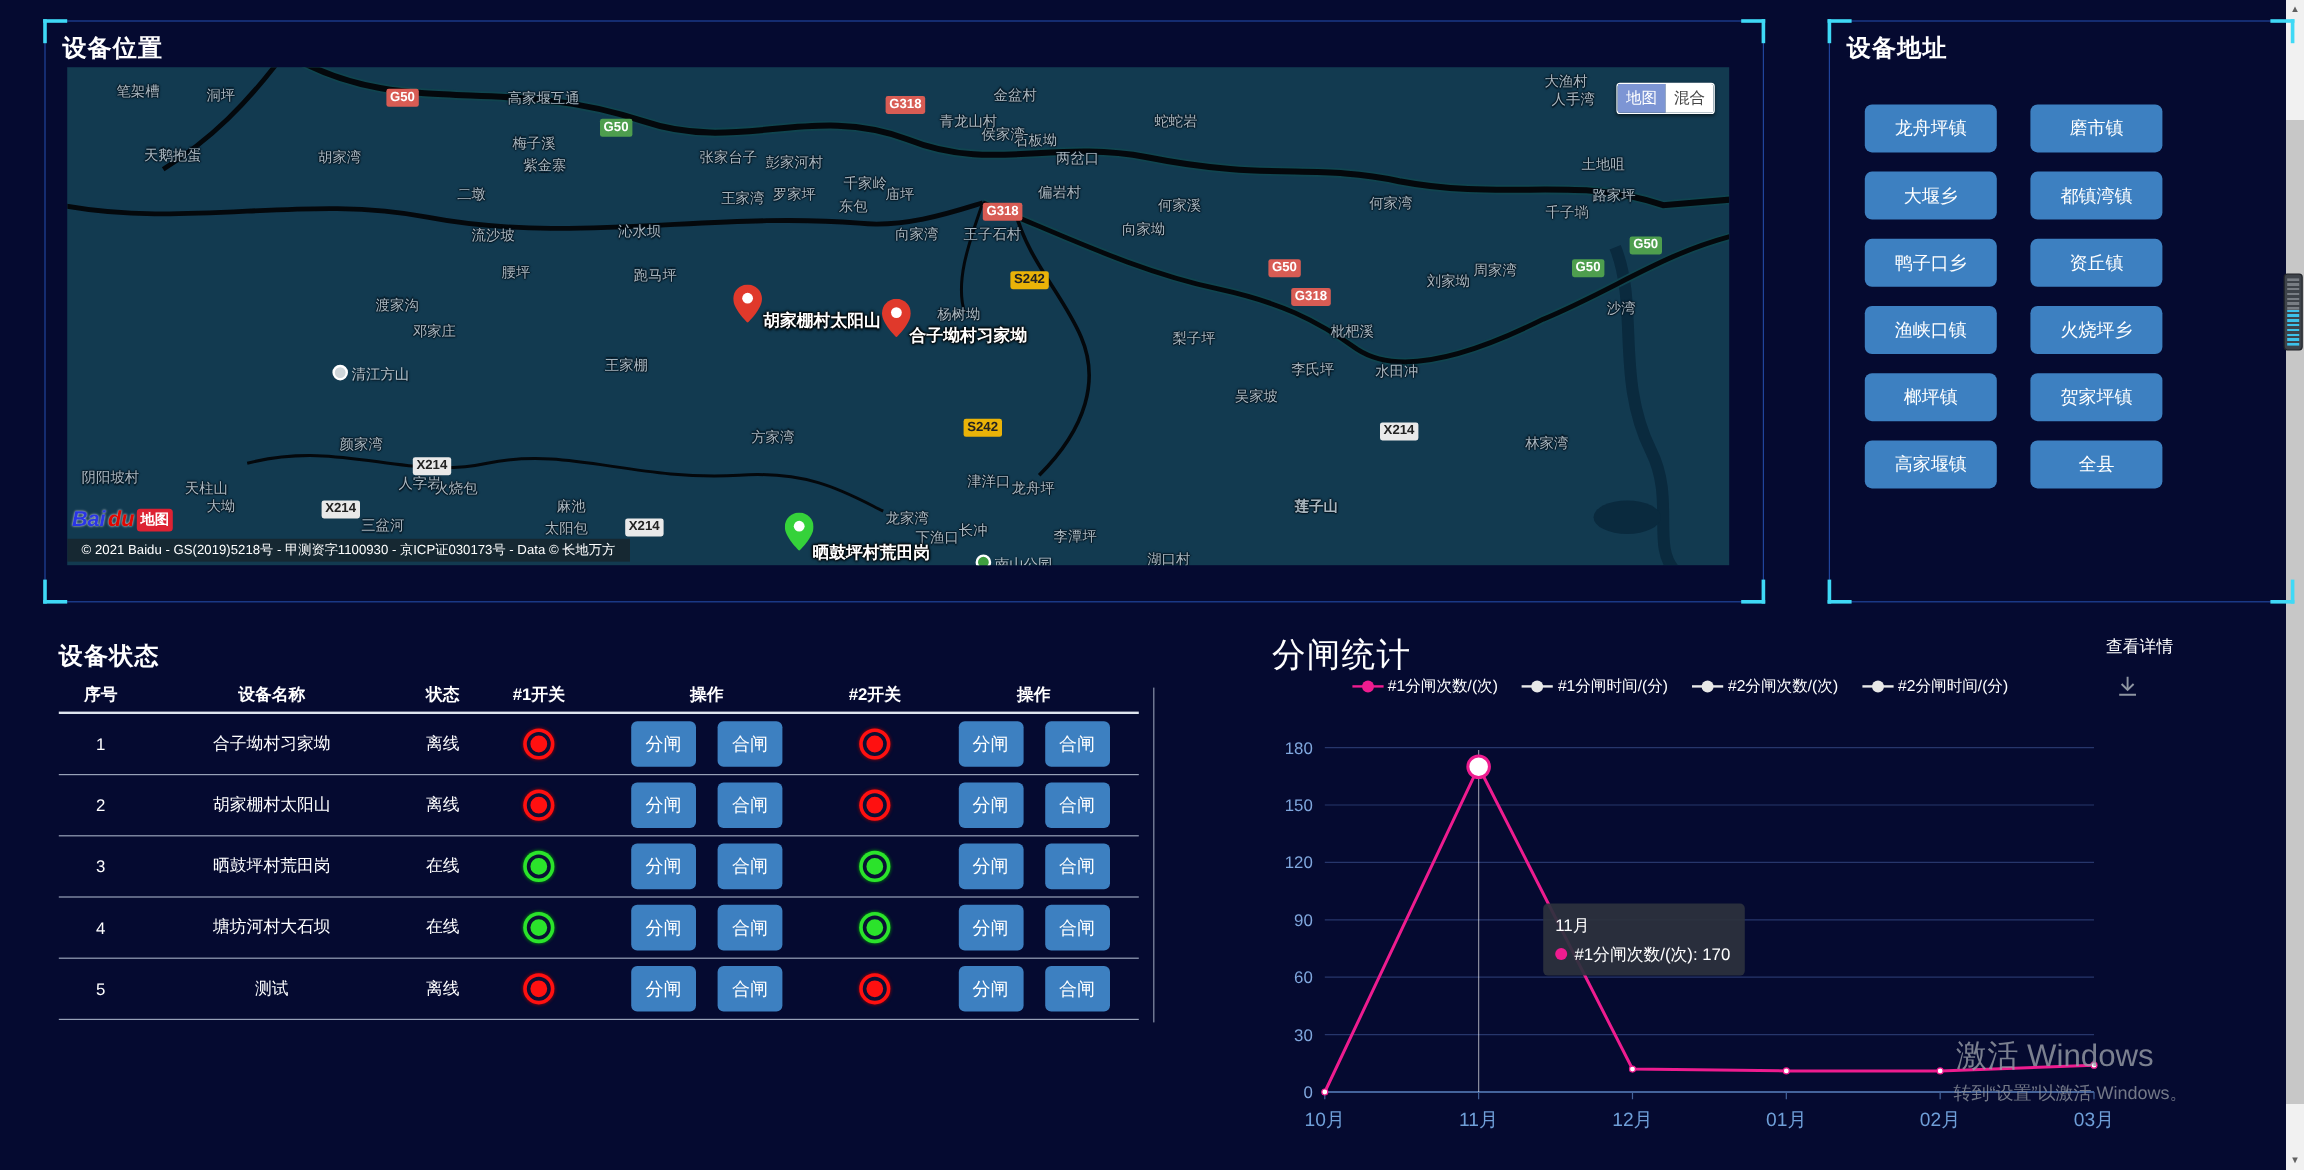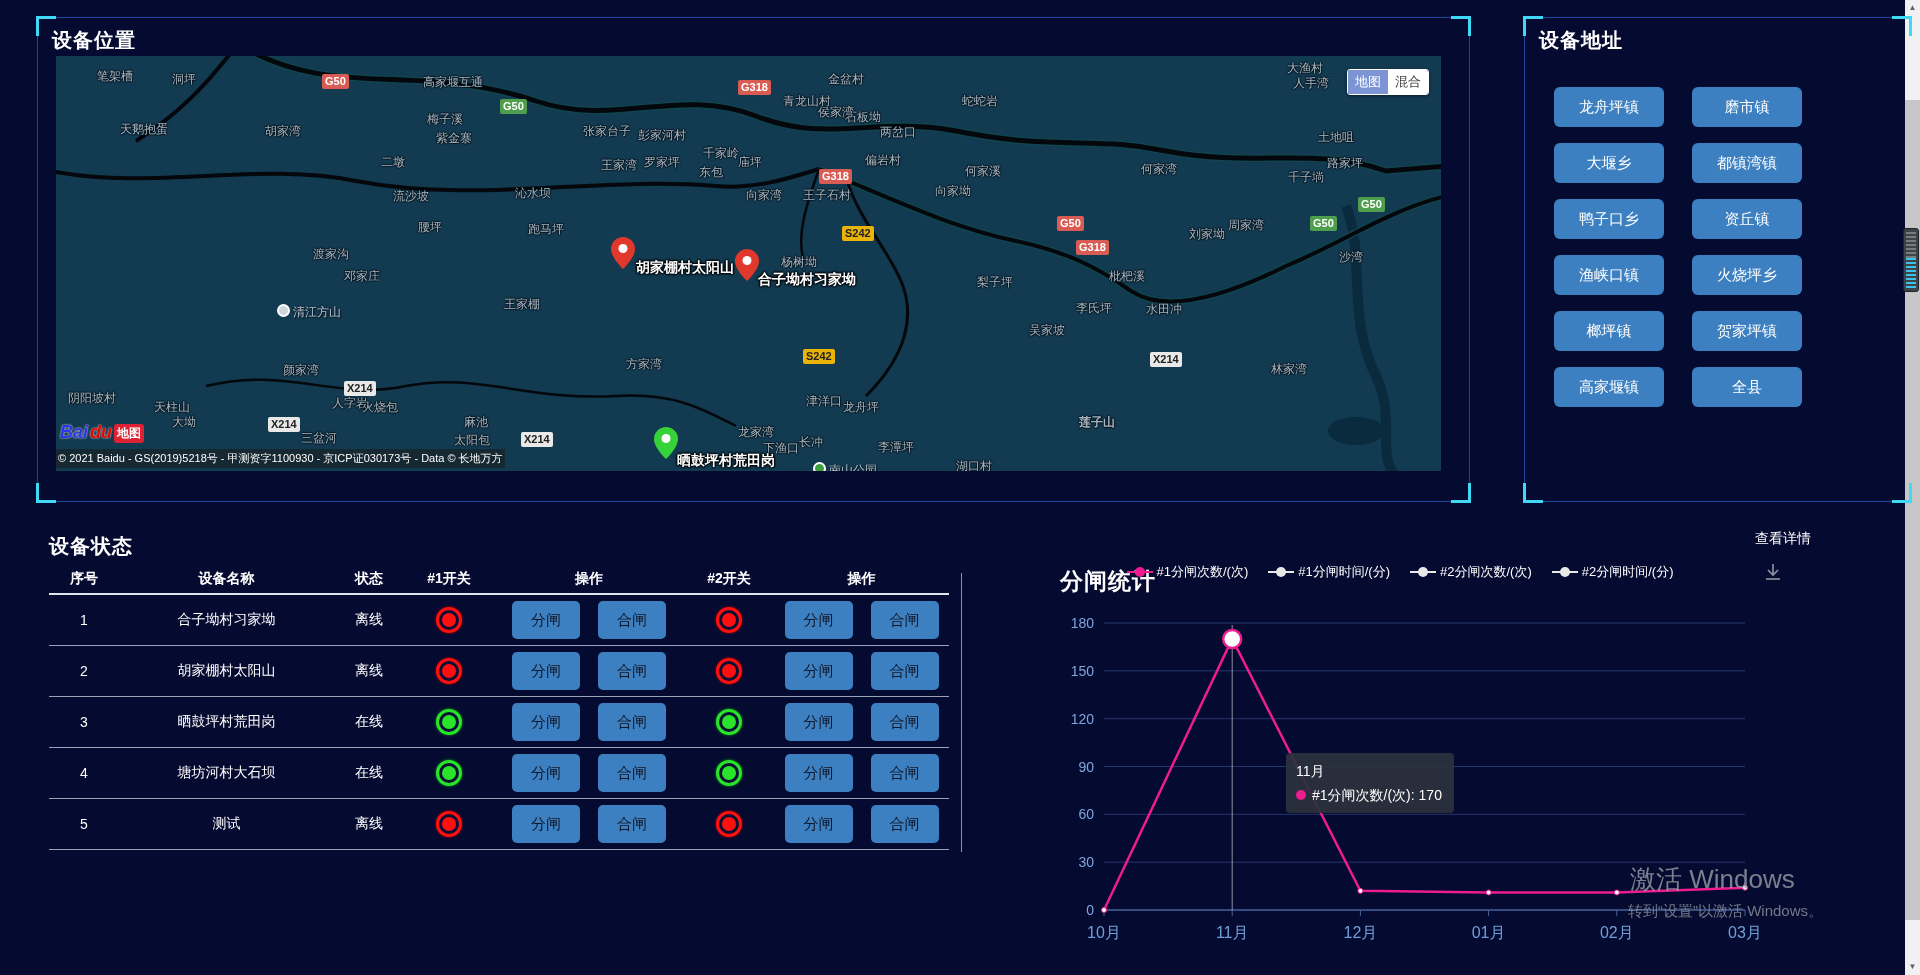--- a/index.html
+++ b/index.html
@@ -39,47 +39,47 @@
     box-shadow:0 1px 3px rgba(0,0,0,.5); border:1px solid #fff; z-index:6;}
   .maptype div { width:40px; height:24px; line-height:24px; text-align:center; font-size:13px; cursor:pointer; }
   .maptype .mt-map { background:#7d95d4; color:#fff; }
   .maptype .mt-hyb { background:#ffffff; color:#444; }
   #baidu-logo { position:absolute; left:4px; top:366px; display:flex; align-items:flex-end; gap:2px; z-index:4;
     font-weight:bold; font-style:italic; }
   #baidu-logo .bai { color:#2a35e6; font-size:18px; text-shadow:0 0 2px #fff; }
   #baidu-logo .du { color:#e10601; font-size:18px; text-shadow:0 0 2px #fff; }
   #baidu-logo .dit { font-style:normal; background:#d23; color:#fff; font-size:12px; padding:1px 3px; border-radius:3px; }
   #map-copyright { position:absolute; left:0; bottom:3px; background:rgba(25,25,25,.55);
-    font-size:11px; color:#fff; padding:2px 2px; white-space:nowrap; z-index:4; }
+    font-size:11px; color:#fff; padding:2px 12px; white-space:nowrap; z-index:4; }
 
   
   #addr-panel { left:1524px; top:17px; width:387px; height:485px; }
   #addr-grid { position:absolute; left:29px; top:69px; display:grid;
     grid-template-columns:110px 110px; column-gap:28px; row-gap:16px; }
   .addr-btn { width:110px; height:40px; background:#3d80c1; border:none; border-radius:6px;
     color:#fff; font-size:15px; font-family:inherit; cursor:pointer; }
 
   
   #status-title { position:absolute; left:49px; top:533px; font-size:20px; font-weight:bold; letter-spacing:1px; }
   #status-table { position:absolute; left:49px; top:565px; width:900px; }
   .t-row { display:grid; grid-template-columns:70px 215px 70px 90px 190px 90px 175px; align-items:center; }
   .t-head { height:30px; font-weight:bold; font-size:14px; border-bottom:2px solid #dfe4ee; }
   .t-body-row { height:51px; font-size:14px; border-bottom:1px solid #98a2b8; }
   .t-cell { text-align:center; display:flex; justify-content:center; align-items:center; gap:18px; }
   .ind { width:26px; height:26px; border-radius:50%; position:relative; }
   .ind::after { content:""; position:absolute; left:50%; top:50%; width:14px; height:14px;
     transform:translate(-50%,-50%); border-radius:50%; border:3px solid #0a1034; }
   .ind.red { background:#ff1010; box-shadow:0 0 3px #a00;}
   .ind.green { background:#2be32b; box-shadow:0 0 3px #0a0;}
-  .op-btn { width:68px; height:38px; background:#3d80c1; border:none; border-radius:5px;
-    color:#0f172a; font-size:15px; font-family:Liberation Serif, serif; cursor:pointer; }
+  .op-btn { width:54px; height:38px; background:#3d80c1; border:none; border-radius:5px;
+    color:#ffffff; font-size:15px; font-family:Liberation Serif, serif; cursor:pointer; }
   #v-divider { position:absolute; left:961px; top:573px; width:1px; height:279px; background:rgba(170,180,200,.8); }
 
   
-  #chart-title { position:absolute; left:1060px; top:527px; font-size:23px; font-weight:bold; letter-spacing:1px;margin-top:39px; }
+  #chart-title { position:absolute; left:1060px; top:527px; font-size:28px; font-weight:normal; letter-spacing:1px; }
   #detail-link { position:absolute; left:1755px; top:530px; font-size:14px; color:#fff; cursor:pointer; }
   #download-icon { position:absolute; left:1763px; top:562px; cursor:pointer; }
   #legend { position:absolute; left:1040px; top:563px; width:720px; display:flex; justify-content:center;
     gap:20px; align-items:center; }
   .lg-item { display:flex; align-items:center; gap:4px; font-size:13px; color:#fff; cursor:pointer; }
   .lg-mark { position:relative; width:26px; height:10px; }
   .lg-line { position:absolute; top:4px; left:0; width:26px; height:2px; }
   .lg-dot { position:absolute; top:0; left:8px; width:10px; height:10px; border-radius:50%; }
   #chart-wrap { position:absolute; left:1040px; top:600px; width:830px; height:372px; }
   .axis-text { fill:#7fa6dc; font-size:14px; font-family:"Liberation Sans",sans-serif; }

